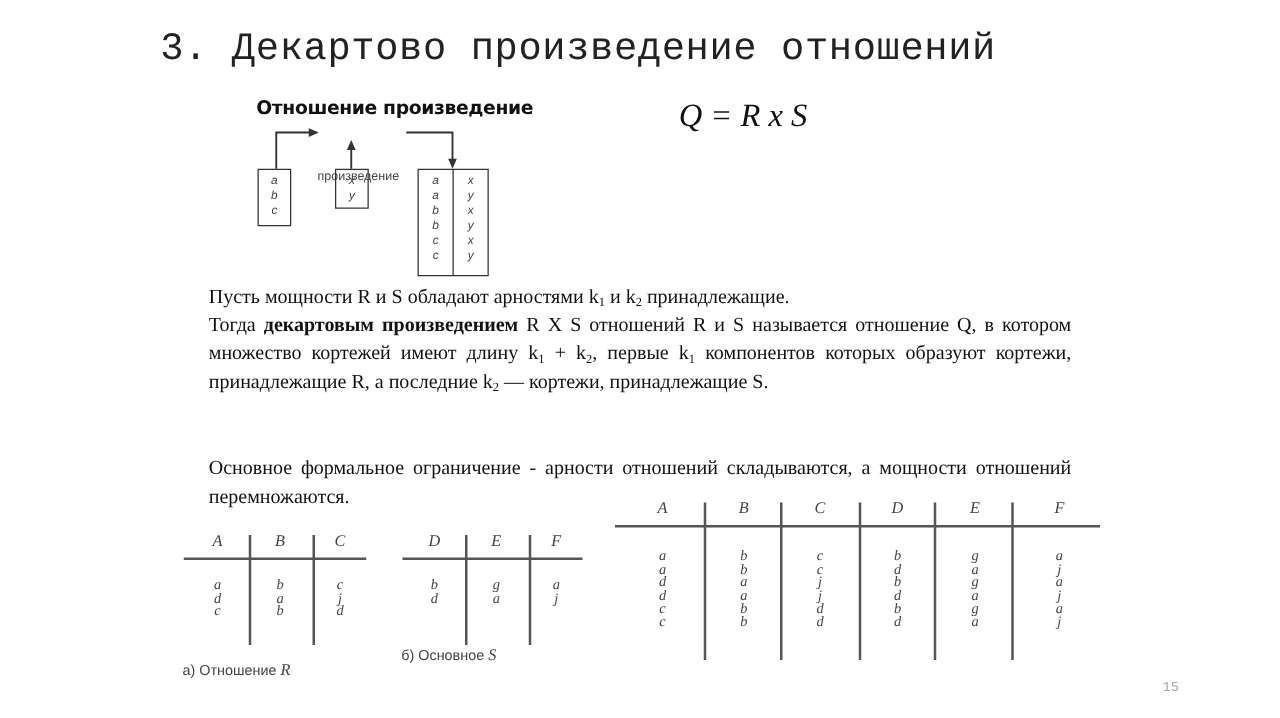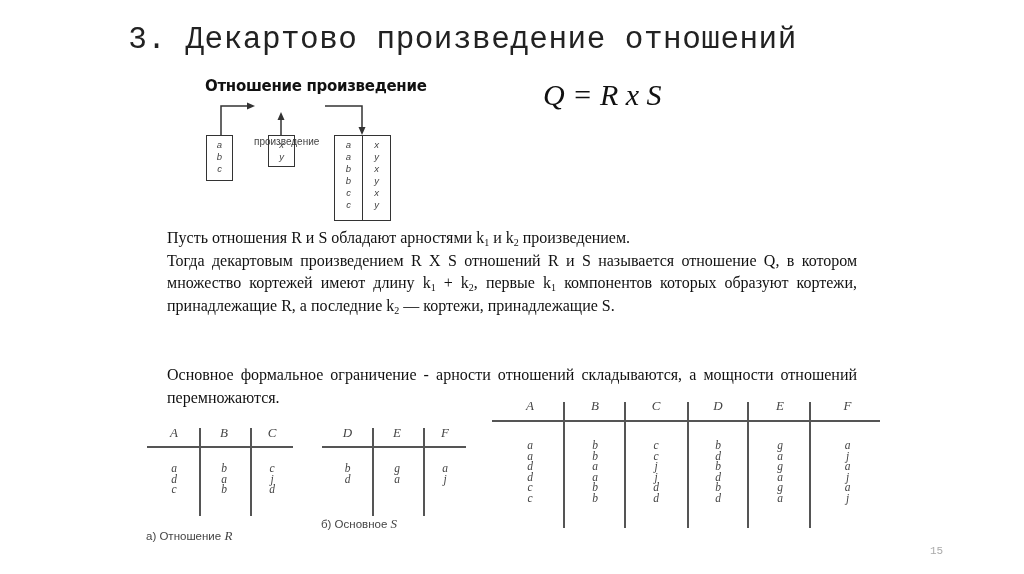--- a/index.html
+++ b/index.html
@@ -10,35 +10,35 @@
     .abs { position: absolute; }
     .title {
       left: 0; width: 925px; top: 22px; text-align: center;
       font-family: "Liberation Mono", monospace; font-size: 31px; color: #222; letter-spacing: 0.5px;
     }
     .subtitle {
       left: 205px; top: 77px; font-family: "DejaVu Sans", sans-serif; font-weight: bold; font-size: 15px; color: #111;
       letter-spacing: -0.3px;
     }
     .formula {
-      left: 543px; top: 78px; font-family: "Liberation Serif", serif; font-style: italic; font-size: 30px; color: #111;
+      left: 543px; top: 78px; font-family: "Liberation Serif", serif; font-style: italic; font-size: 26px; color: #111;
     }
     .diagram-label {
       font-family: "Liberation Sans", sans-serif; font-size: 10px; color: #444;
     }
     .box { border: 1.5px solid #333; box-sizing: border-box; }
     .box-col {
       display: flex; flex-direction: column; align-items: center;
       font-family: "Liberation Sans", sans-serif; font-style: italic; font-size: 9.5px; color: #444; line-height: 12px;
       padding-top: 3px;
     }
     .para {
       left: 167px; width: 690px; font-size: 16px; line-height: 22.5px; text-align: justify; color: #111;
     }
-    .para b { font-weight: normal; }
+    .para b { font-weight: bold; }
     .para sub { font-size: 10px; vertical-align: -3px; line-height: 0; }
     .tbl { font-family: "Liberation Serif", serif; font-style: italic; color: #444; }
     .tbl .hdr { position: absolute; font-size: 13px; text-align: center; }
     .tbl .cell { position: absolute; font-size: 11.5px; line-height: 10.5px; text-align: center; display: flex; flex-direction: column; }
     .hline { position: absolute; height: 2px; background: #555; }
     .vline { position: absolute; width: 1.6px; background: #555; }
     .caption { font-family: "Liberation Sans", sans-serif; font-size: 11.5px; color: #444; }
     .caption i { font-family: "Liberation Serif", serif; font-size: 13px; }
     .pagenum { left: 930px; top: 545px; font-family: "Liberation Mono", monospace; font-size: 11px; color: #aaa; text-align: right; }
   </style>
@@ -85,21 +85,21 @@
     <span>x</span>
     <span>y</span>
     <span>x</span>
     <span>y</span>
     <span>x</span>
     <span>y</span>
   </div>
 </div>
 
 <div class="abs para" style="top:227px;">
-  <div style="text-align:left;"><span>Пусть отношения R и S обладают арностями k</span><sub>1</sub><span> и k</span><sub>2</sub><span> произведением.</span></div>
+  <div style="text-align:left;"><span>Пусть мощности R и S обладают арностями k</span><sub>1</sub><span> и k</span><sub>2</sub><span> принадлежащие.</span></div>
   <div style="text-align:justify;text-align-last:left;"><span>Тогда </span><b>декартовым произведением</b><span> R X S отношений R и S называется отношение Q, в котором множество кортежей имеют длину k</span><sub>1</sub><span> + k</span><sub>2</sub><span>, первые k</span><sub>1</sub><span> компонентов которых образуют кортежи, принадлежащие R, а последние k</span><sub>2</sub><span> — кортежи, принадлежащие S.</span></div>
 </div>
 
 <div class="abs para" style="top:364px;text-align-last:left;">Основное формальное ограничение - арности отношений складываются, а мощности отношений перемножаются.</div>
 
 <div class="abs tbl" style="left:145px;top:425px;width:155px;height:110px;">
   <div class="hdr" style="left:0;width:58px;top:0;">A</div>
   <div class="hdr" style="left:54px;width:50px;top:0;">B</div>
   <div class="hdr" style="left:104px;width:46px;top:0;">C</div>
   <div class="hline" style="left:2px;width:146px;top:21px;"></div>

